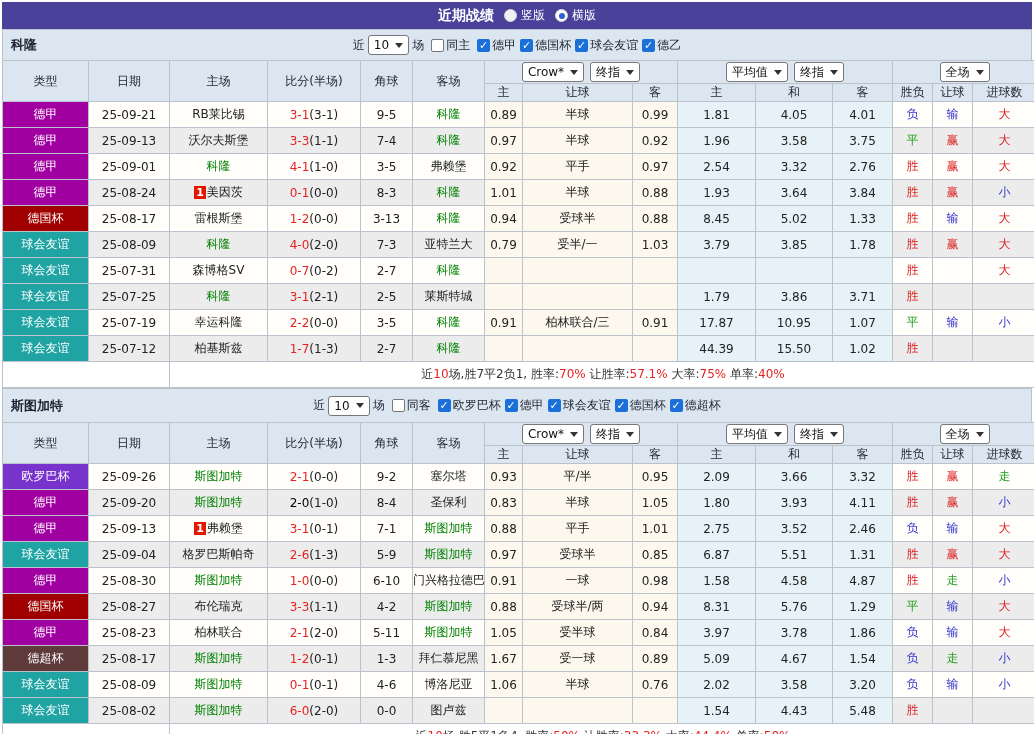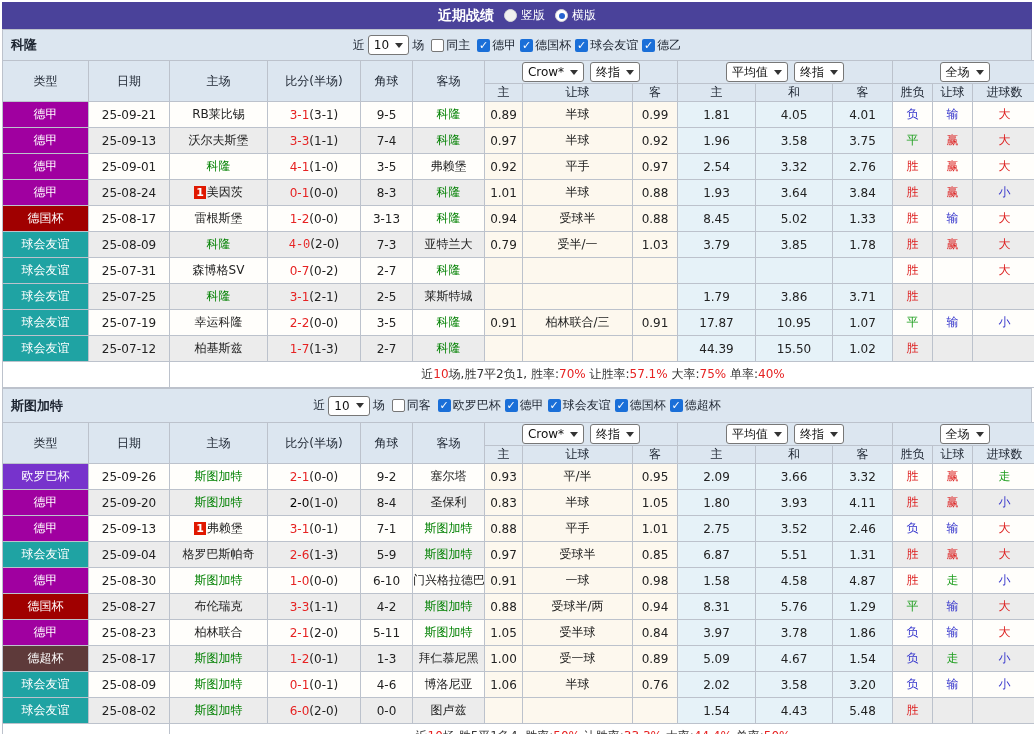--- a/index.html
+++ b/index.html
@@ -239,21 +239,21 @@
           <td class="c-avg">5.02</td>
           <td class="c-avg">1.33</td>
           <td class="plain" style="color: rgb(221, 34, 34);">胜</td>
           <td class="plain" style="color: rgb(53, 53, 204);">输</td>
           <td class="plain" style="color: rgb(221, 34, 34);">大</td>
         </tr>
         <tr class="even">
           <td class="type-cell" style="background: rgb(31, 163, 163);">球会友谊</td>
           <td class="plain">25-08-09</td>
           <td class="plain"><span style="color: rgb(0, 128, 0);">科隆</span></td>
-          <td class="plain"><span style="color: rgb(230, 34, 34); font-family: Liberation Mono, monospace;">4-0</span><span>(2-0)</span></td>
+          <td class="plain"><span style="color: rgb(230, 34, 34);">4-0</span><span>(2-0)</span></td>
           <td class="plain">7-3</td>
           <td class="plain"><span>亚特兰大</span></td>
           <td class="c-crown">0.79</td>
           <td class="c-crown">受半/一</td>
           <td class="c-crown">1.03</td>
           <td class="c-avg">3.79</td>
           <td class="c-avg">3.85</td>
           <td class="c-avg">1.78</td>
           <td class="plain" style="color: rgb(221, 34, 34);">胜</td>
           <td class="plain" style="color: rgb(221, 34, 34);">赢</td>
@@ -560,21 +560,21 @@
           <td class="plain" style="color: rgb(53, 53, 204);">输</td>
           <td class="plain" style="color: rgb(221, 34, 34);">大</td>
         </tr>
         <tr class="even">
           <td class="type-cell" style="background: rgb(94, 58, 58);">德超杯</td>
           <td class="plain">25-08-17</td>
           <td class="plain"><span style="color: rgb(0, 128, 0);">斯图加特</span></td>
           <td class="plain"><span style="color: rgb(230, 34, 34);">1-2</span><span>(0-1)</span></td>
           <td class="plain">1-3</td>
           <td class="plain"><span>拜仁慕尼黑</span></td>
-          <td class="c-crown">1.00</td>
+          <td class="c-crown">1.67</td>
           <td class="c-crown">受一球</td>
           <td class="c-crown">0.89</td>
           <td class="c-avg">5.09</td>
           <td class="c-avg">4.67</td>
           <td class="c-avg">1.54</td>
           <td class="plain" style="color: rgb(53, 53, 204);">负</td>
           <td class="plain" style="color: rgb(30, 158, 30);">走</td>
           <td class="plain" style="color: rgb(53, 53, 204);">小</td>
         </tr>
         <tr class="odd">

